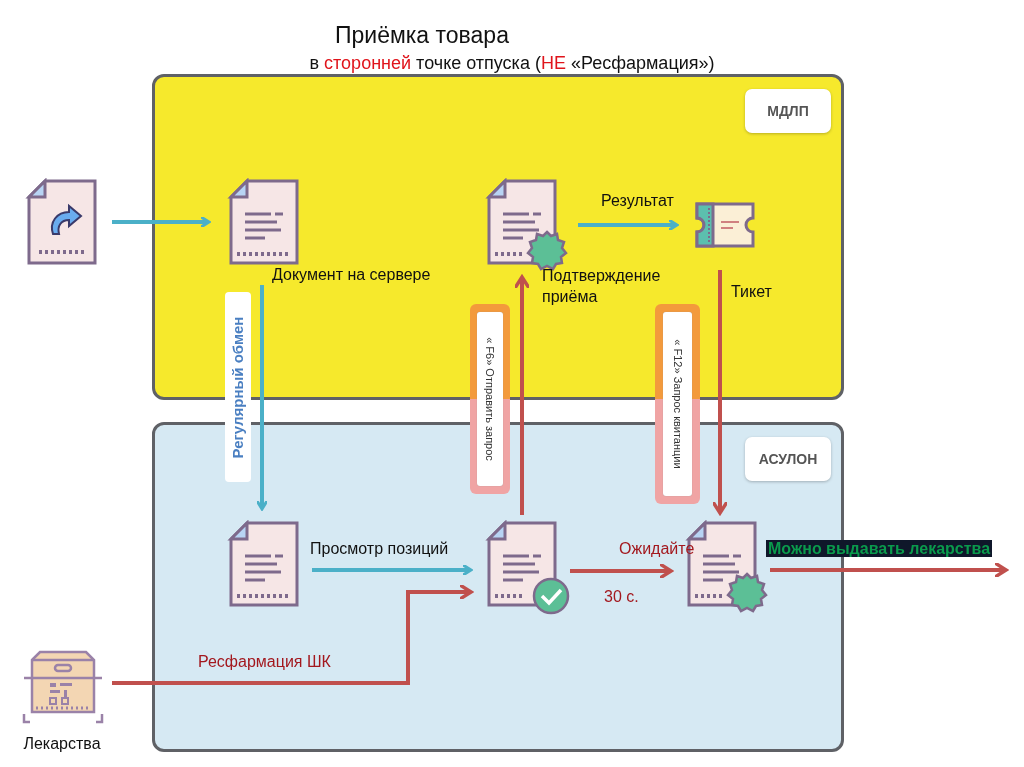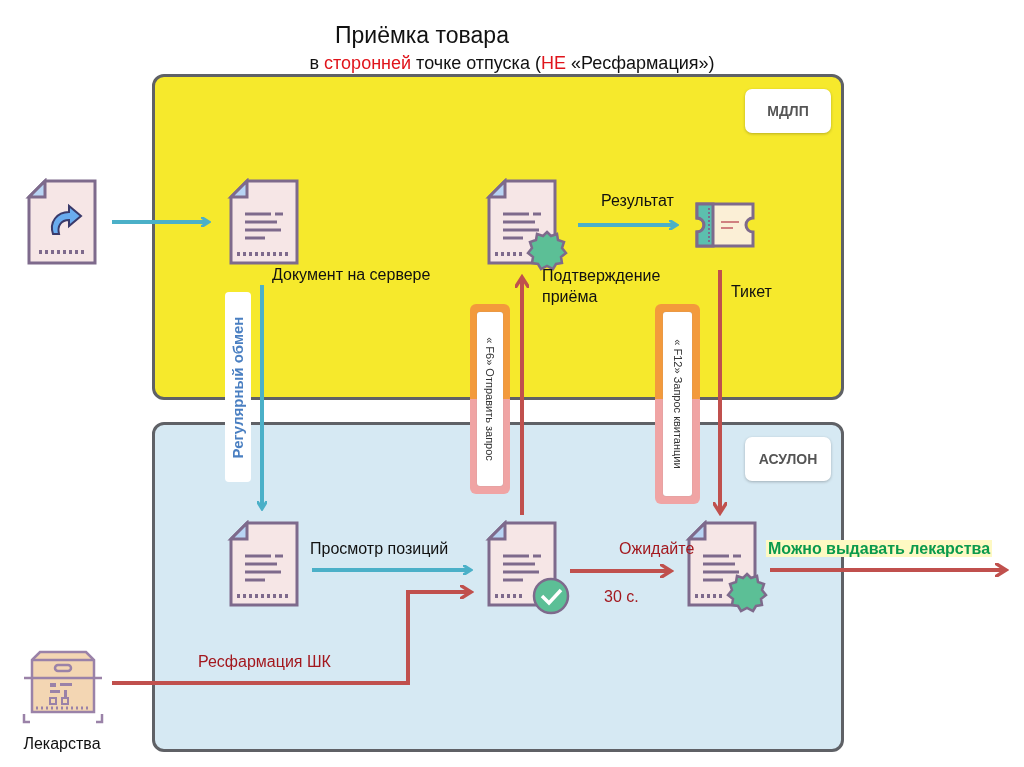--- a/index.html
+++ b/index.html
@@ -11,21 +11,21 @@
   .zone { position: absolute; border: 3px solid #5f6166; border-radius: 12px; box-sizing: border-box; }
   .zone-mdlp { left: 152px; top: 74px; width: 692px; height: 326px; background: #f6e92c; }
   .zone-asulon { left: 152px; top: 422px; width: 692px; height: 330px; background: #d6e9f3; }
   .zone-badge { position: absolute; width: 86px; height: 44px; right: 10px; top: 12px; background: #fff;
                 border-radius: 7px; box-shadow: 0 1px 3px rgba(0,0,0,0.25);
                 display: flex; align-items: center; justify-content: center; font-size: 14px; font-weight: bold; color: #555; }
   .lbl { position: absolute; font-size: 16px; color: #111; line-height: 21px; white-space: nowrap; }
   .lbl.center { text-align: center; }
   .lbl.darkred { color: #a3181e; }
   .lbl.green { color: #0a9a4c; font-weight: bold; }
-  .green-bg { background: #fef9c3; padding: 0 2px; }
+  .green-bg { background: #0f172a; padding: 0 2px; }
   svg.overlay { position: absolute; left: 0; top: 0; width: 1024px; height: 767px; }
   .icon { position: absolute; }
   .vtag { position: absolute; background: #fff; border-radius: 3px; box-shadow: 0 0 1px #999;
           display: flex; align-items: center; justify-content: center; }
   .vtag span { transform: rotate(90deg); white-space: nowrap; font-size: 11px; color: #333; }
   .regular { position: absolute; left: 225px; top: 292px; width: 26px; height: 190px; background: #fff; border-radius: 4px;
              display: flex; align-items: center; justify-content: center; }
   .regular span { transform: rotate(-90deg); white-space: nowrap; font-size: 15px; font-weight: bold; color: #4a7fc1; }
 </style>
 </head>

